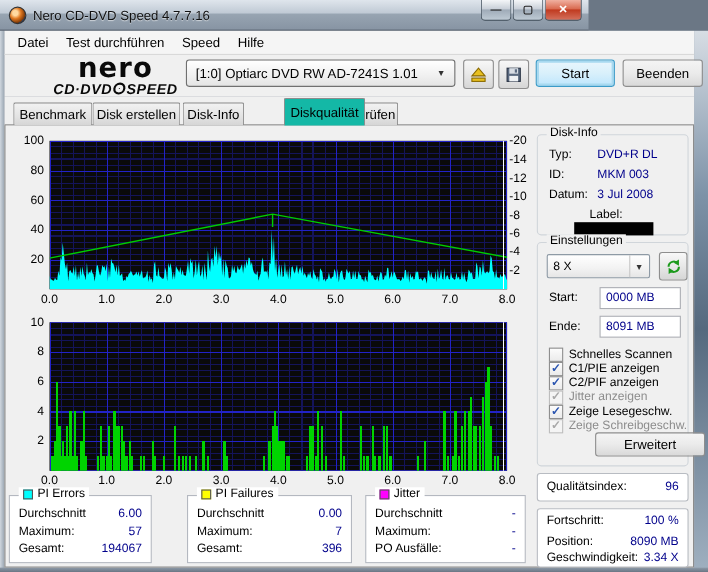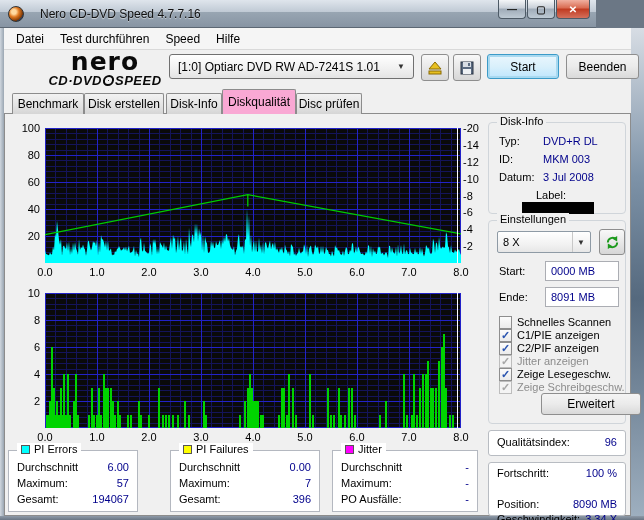--- a/index.html
+++ b/index.html
@@ -1,23 +1,23 @@
 <!DOCTYPE html>
 <html><head>
 <meta charset="utf-8">
 <style>
   * { margin:0; padding:0; box-sizing:border-box; }
   html,body { width:644px; height:520px; }
   body { font-family:"Liberation Sans", sans-serif; font-size:11px; color:#000; background:#6b7785; position:relative; overflow:hidden; }
   #win { position:absolute; left:0; top:0; width:644px; height:520px; }
 
   
-  .titlebar { position:absolute; left:0; top:0; width:596px; height:28px;
+  .titlebar { position:absolute; left:0; top:0; width:535px; height:28px;
     background:linear-gradient(to bottom,#dfe5ec 0%,#bfc9d4 45%,#98a5b2 46%,#8794a3 100%);
-    border-bottom:1px solid #5c6773; display:flex; align-items:center;gap:10px; }
+    border-bottom:1px solid #5c6773; display:flex; align-items:center; }
   .title-text { font-size:12px; color:#111; margin-left:6px; text-shadow:0 1px 1px rgba(255,255,255,.6); }
   .app-icon { width:16px; height:16px; margin-left:8px; border-radius:50%;
     background:radial-gradient(circle at 35% 35%, #ffd9a0 0 18%, #e07820 40%, #7a3808 70%, #31405c 71%); border:1px solid #333; }
   .winbtns { position:absolute; top:0; right:6px; display:flex; }
   .wbtn { width:28px; height:19px; border:1px solid #4d5a66; border-top:none; border-radius:0 0 4px 4px;
     background:linear-gradient(to bottom,#f4f6f8,#c8cfd8 45%,#9fabb8 50%,#becad4); margin-left:1px;
     display:flex; align-items:center; justify-content:center; font-size:10px; color:#222; font-weight:bold; }
   .wbtn.close { width:34px; background:linear-gradient(to bottom,#f0b0a0,#d96a50 45%,#c03a20 50%,#d4705c); color:#fff; }
   .frame-l { position:absolute; left:0; top:28px; width:4px; height:492px; background:linear-gradient(to right,#cfd6de,#9aa6b2); }
   .frame-r { position:absolute; left:631px; top:28px; width:13px; height:492px; background:linear-gradient(to bottom,#d7dde4,#7e93a8 30%,#55697e 55%,#9fb0c0); }
@@ -38,21 +38,21 @@
   .tool-btn { position:absolute; top:4px; width:28px; height:27px; border:1px solid #8e8e8e; border-radius:3px;
     background:linear-gradient(to bottom,#f8f8f8,#e8e8e8 50%,#d6d6d6); display:flex; align-items:center; justify-content:center; }
   .push-btn { position:absolute; top:4px; height:25px; border:1px solid #8e8e8e; border-radius:3px;
     background:linear-gradient(to bottom,#f4f4f4,#ebebeb 50%,#d9d9d9); font-size:12px; display:flex; align-items:center; justify-content:center; }
   .push-btn.default { border:1px solid #3c9bc8; box-shadow:0 0 0 2px #a8d9f0 inset; background:linear-gradient(to bottom,#eaf6fd,#d9f0fb 50%,#bee6fd); }
 
   
   .tabstrip { position:absolute; left:4px; top:88px; width:627px; height:26px; background:#f0f0f0; }
   .tab { position:absolute; bottom:0; height:21px; border:1px solid #8c8c8c; border-bottom:none; border-radius:2px 2px 0 0;
     background:linear-gradient(to bottom,#f2f2f2,#e3e3e3 60%,#d5d5d5); font-size:12px; display:flex; align-items:center; justify-content:center; z-index:1; }
-  .tab.active { height:25px; background:#f9a8d4; z-index:3; border-color:#8c8c8c; }
+  .tab.active { height:25px; background:#14b8a6; z-index:3; border-color:#8c8c8c;margin-left:36px; }
   .content { position:absolute; left:4px; top:113px; width:627px; height:403px; background:#f0f0f0; border:1px solid #8c8c8c; }
 
   
   .axis-lab { position:absolute; color:#000; font-size:11px; }
   .alab-r { text-align:right; width:28px; }
   .alab-x { text-align:center; width:32px; }
   svg.chart { position:absolute; background:#0a0a0a; }
 
   
   .groupbox { position:absolute; border:1px solid #d0d5da; border-radius:4px; background:#f0f0f0; }
@@ -522,21 +522,21 @@
 
   <div class="whitebox" style="left:488px; top:430px; width:138px; height:26px;">
     <div class="kv" style="margin:5px 8px 0 8px;">
       <span>Qualitätsindex:</span>
       <span class="v">96</span>
     </div>
   </div>
 
   <div class="whitebox" style="left:488px; top:462px; width:138px; height:54px;">
     <div id="progress-rows" style="padding:4px 8px 0 8px;">
-        <div class="kv" style="margin-bottom: 19px;">
+        <div class="kv" style="margin-bottom: 7px;">
           <span>Fortschritt:</span>
           <span class="v">100 %</span>
         </div>
         <div class="kv" style="margin-bottom: 3px;">
           <span>Position:</span>
           <span class="v">8090 MB</span>
         </div>
         <div class="kv" style="margin-bottom: 3px;">
           <span>Geschwindigkeit:</span>
           <span class="v">3.34 X</span>

